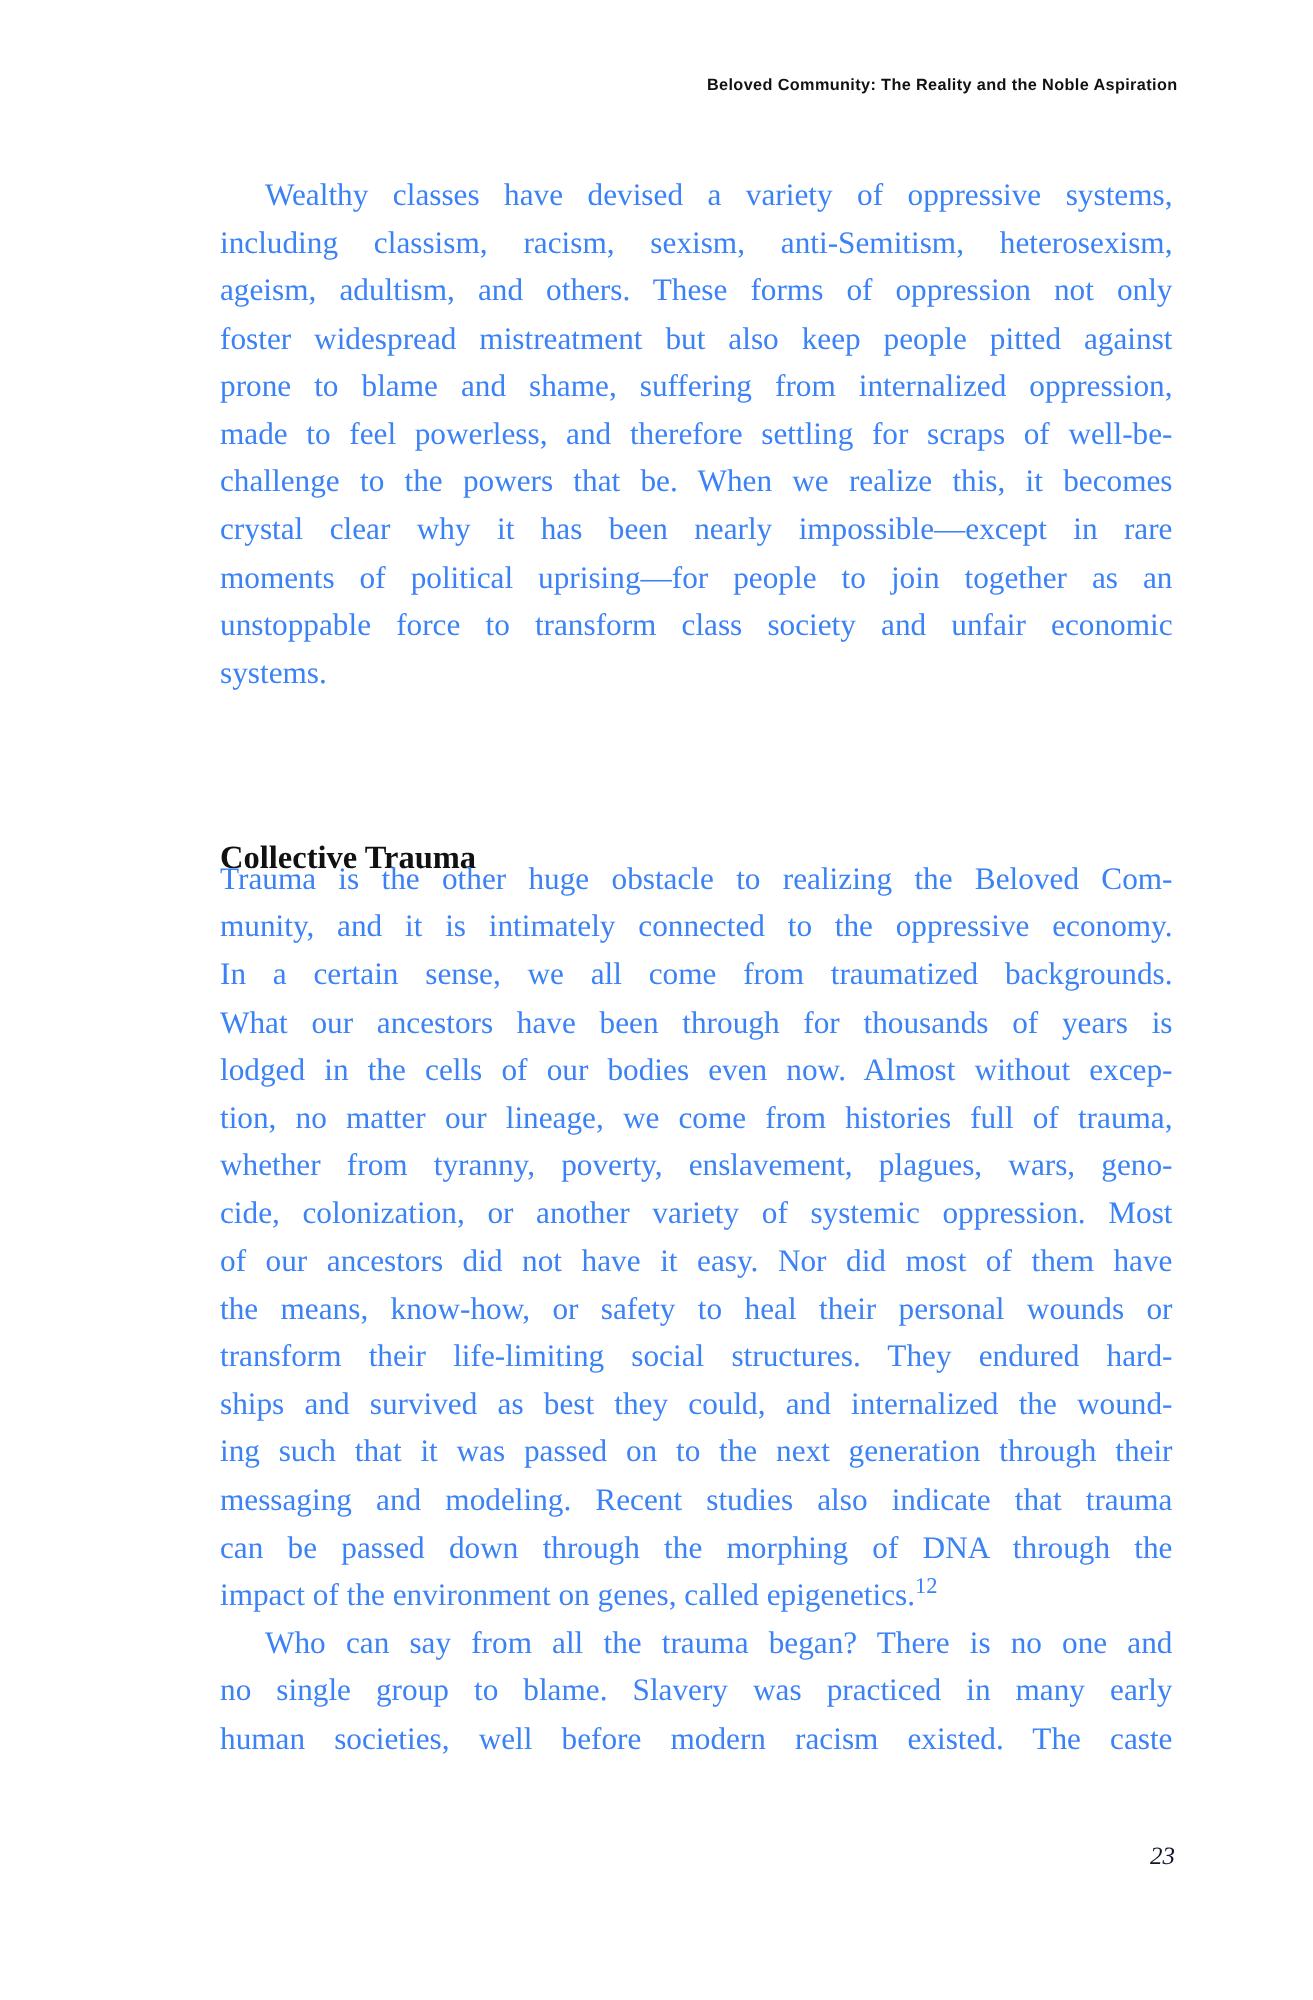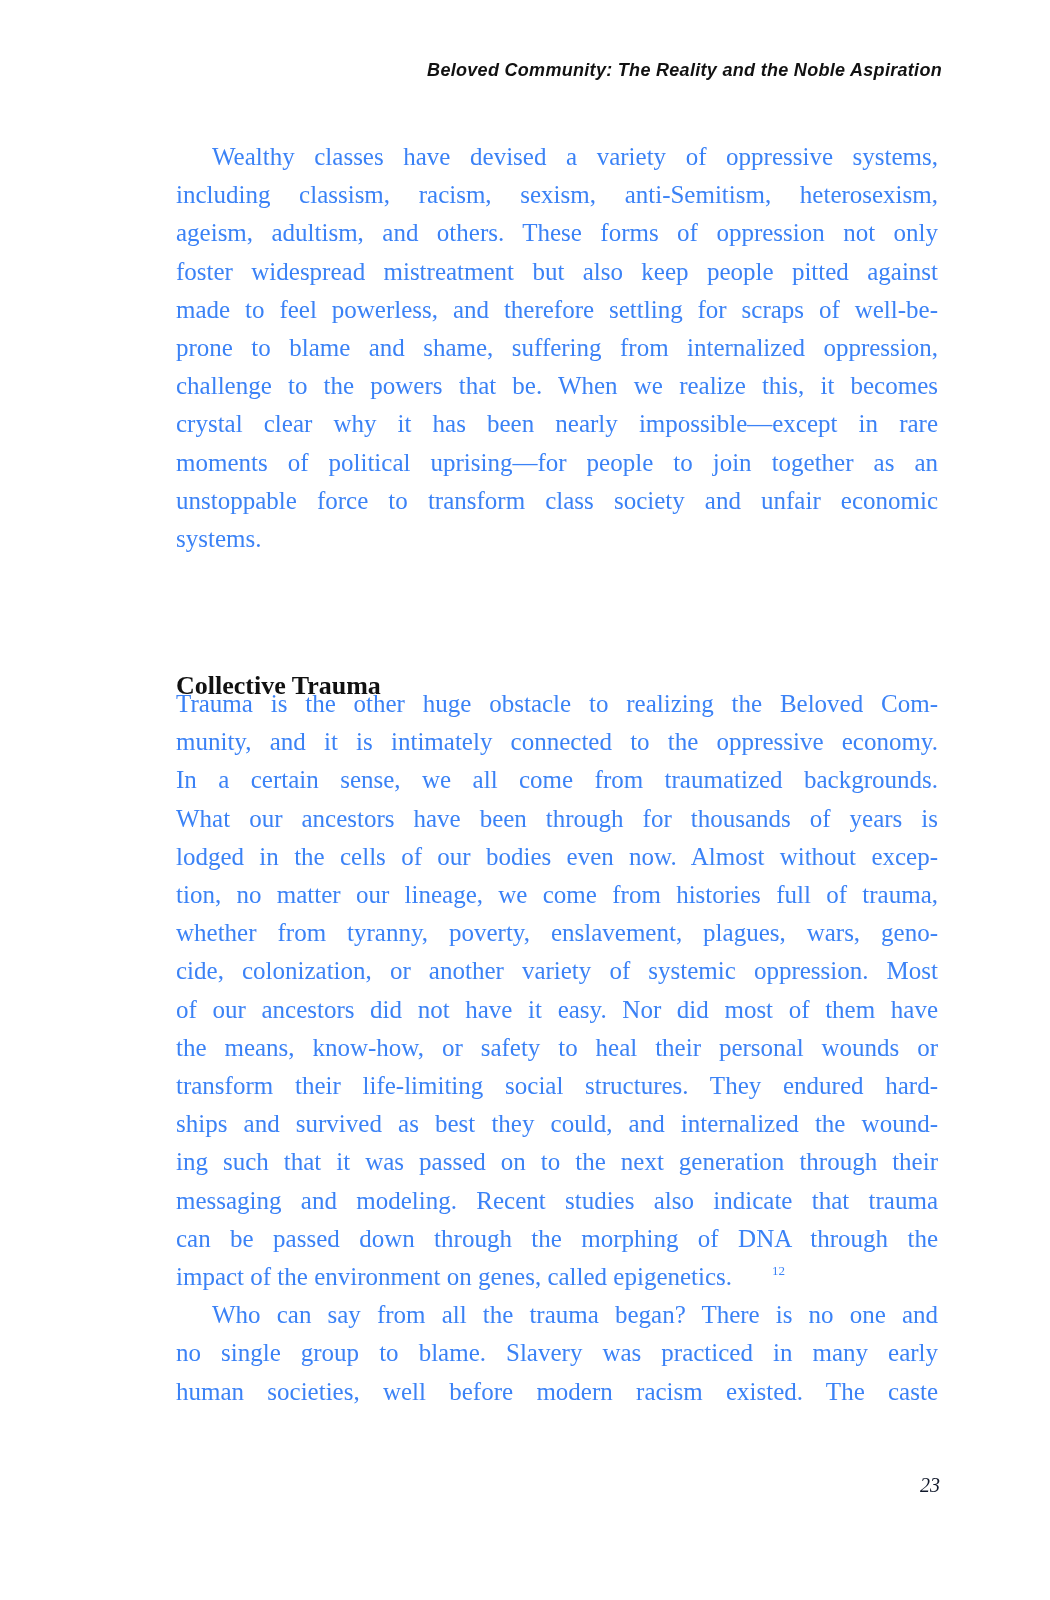--- a/index.html
+++ b/index.html
@@ -1,53 +1,53 @@
 <!DOCTYPE html>
 <html><head>
   <meta charset="utf-8">
   <style>
     html, body { margin: 0; padding: 0; background: #ffffff; }
     body { width: 1050px; height: 1600px; position: relative; overflow: hidden; color: #1a1a1a; }
     .running-head {
       position: absolute; top: 60px; right: 108px;
-      font-family: "Liberation Sans", sans-serif; font-weight: bold; font-size: 18px;
-      letter-spacing: 0.3px; color: #111; font-style: italic;
+      font-family: "Liberation Sans", sans-serif; font-weight: bold; font-size: 13px;
+      letter-spacing: 0.3px; color: #111;
     }
     .text-block {
       position: absolute; left: 176px; width: 762px;
       font-family: "Liberation Serif", serif; font-size: 25px; line-height: 38.2px;
       color: #3b82f6; text-align: justify;
     }
     .block1 { top: 138px; }
     .heading {
       position: absolute; top: 671px; left: 176px;
       font-family: Liberation Serif, serif; font-weight: bold; font-size: 26px; color: #111;
     }
     .block2 { top: 685px; }
     .line { display: block; text-align: justify; text-align-last: justify; white-space: nowrap; }
     .line.last { text-align-last: left; }
     .line.indent { padding-left: 36px; }
-    sup { font-size: 13px; line-height: 0; vertical-align: 10px; margin-left: 40px; }
+    sup { font-size: 18px; line-height: 0; vertical-align: 10px; }
     .page-number {
       position: absolute; top: 1474px; right: 110px;
       font-family: "Liberation Serif", serif; font-style: italic; font-size: 20px; color: #0f172a;
     }
   </style>
 </head>
 <body>
 
 <div class="running-head">Beloved Community: The Reality and the Noble Aspiration</div>
 
 <div class="text-block block1">
   <span class="line indent">Wealthy classes have devised a variety of oppressive systems,</span>
   <span class="line">including classism, racism, sexism, anti-Semitism, heterosexism,</span>
   <span class="line">ageism, adultism, and others. These forms of oppression not only</span>
   <span class="line">foster widespread mistreatment but also keep people pitted against</span>
+  <span class="line">prone to blame and shame, suffering from internalized oppression,</span>
   <span class="line">made to feel powerless, and therefore settling for scraps of well-be-</span>
-  <span class="line">prone to blame and shame, suffering from internalized oppression,</span>
   <span class="line">challenge to the powers that be. When we realize this, it becomes</span>
   <span class="line">crystal clear why it has been nearly impossible—except in rare</span>
   <span class="line">moments of political uprising—for people to join together as an</span>
   <span class="line">unstoppable force to transform class society and unfair economic</span>
   <span class="line last">systems.</span>
 </div>
 
 <div class="heading">Collective Trauma</div>
 
 <div class="text-block block2">

